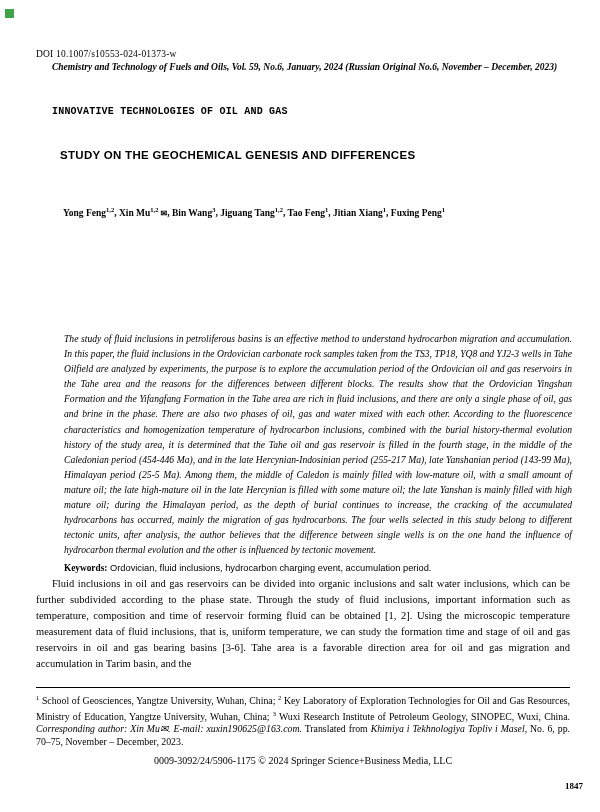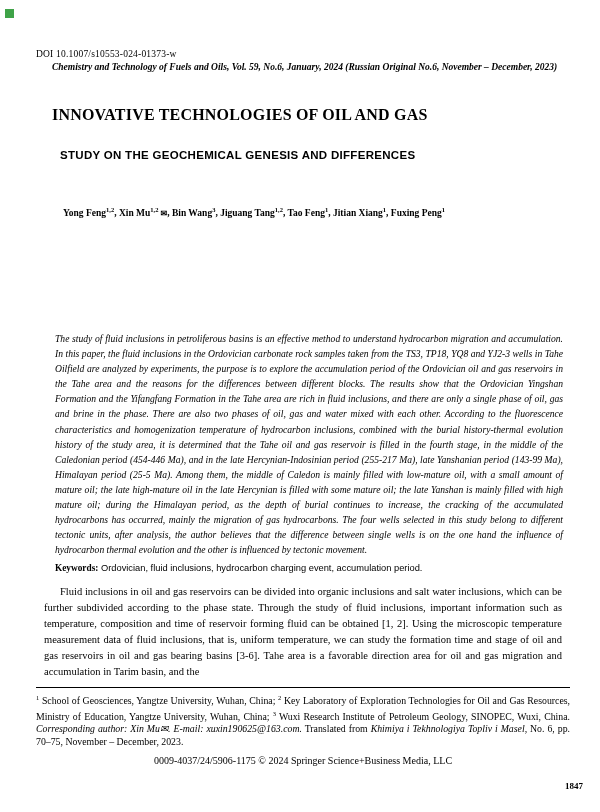--- a/index.html
+++ b/index.html
@@ -2,34 +2,34 @@
 <html><head>
 <meta charset="utf-8">
 <style>
   html,body{margin:0;padding:0;}
   body{width:600px;height:812px;background:#ffffff;position:relative;overflow:hidden;
        font-family:"Liberation Serif","DejaVu Serif",serif;color:#000;}
   .abs{position:absolute;}
   .marker{left:5px;top:9px;width:9px;height:9px;}
   .doi{left:36px;top:49px;font-size:9.5px;letter-spacing:0.2px;}
   .journal{left:36px;top:62px;font-size:9.5px;font-weight:bold;font-style:italic;width:540px;margin-left:16px;}
-  .section-label{left:36px;top:106px;font-family:Liberation Serif, serif;
-       font-weight:bold;font-size:16px;letter-spacing:0.2px;padding-left:16px;}
+  .section-label{left:36px;top:106px;font-family:Liberation Mono, monospace;
+       font-weight:bold;font-size:10px;letter-spacing:0.2px;padding-left:16px;}
   .title{left:36px;top:146px;font-family:"Liberation Sans","DejaVu Sans",sans-serif;
        font-weight:bold;font-size:11.5px;line-height:18px;letter-spacing:0.3px;margin-left:24px;}
   .authors{left:63px;top:206px;font-size:9.5px;font-weight:bold;}
   .authors sup{font-size:6.5px;}
   .env{font-size:8px;}
-  .mid{left:55px;top:331px;width:508px;}
+  .mid{left:64px;top:331px;width:508px;}
   .abstract{font-style:italic;font-size:9.6px;line-height:15.1px;text-align:justify;margin:0;}
   .keywords{margin:6px 0 0 0;font-family:"Liberation Sans","DejaVu Sans",sans-serif;font-size:9.3px;}
   .keywords .kw-label{font-weight:bold;font-family:Liberation Serif, serif;}
   .intro{left:36px;top:576px;width:534px;}
   .intro-heading{text-align:center;font-weight:bold;font-style:italic;font-size:11px;margin:0 0 7px 0;}
-  .intro-para{font-size:10.5px;line-height:16px;text-align:justify;text-indent:16px;margin:8px;}
+  .intro-para{font-size:10.5px;line-height:16px;text-align:justify;text-indent:16px;margin:0;}
   .rule{left:36px;top:687px;width:534px;border-top:1px solid #000;height:0;}
   .footnote{left:36px;top:692px;width:534px;font-size:9.8px;line-height:12.4px;text-align:justify;}
   .footnote sup{font-size:6.5px;}
   .copyright{left:36px;top:755px;width:534px;text-align:center;font-size:10px;}
   .pagenum{right:17px;top:781px;font-size:9px;font-weight:bold;}
 </style>
 </head>
 <body>
 
 <div class="abs marker" style="background: rgb(63, 163, 72);"></div>
@@ -50,14 +50,14 @@
   <p class="keywords"><span class="kw-label">Keywords:</span><span> Ordovician, fluid inclusions, hydrocarbon charging event, accumulation period.</span></p>
 </div>
 
 <div class="abs intro">
   <p class="intro-para">Fluid inclusions in oil and gas reservoirs can be divided into organic inclusions and salt water inclusions, which can be further subdivided according to the phase state. Through the study of fluid inclusions, important information such as temperature, composition and time of reservoir forming fluid can be obtained [1, 2]. Using the microscopic temperature measurement data of fluid inclusions, that is, uniform temperature, we can study the formation time and stage of oil and gas reservoirs in oil and gas bearing basins [3-6]. Tahe area is a favorable direction area for oil and gas migration and accumulation in Tarim basin, and the</p>
 </div>
 
 <div class="abs rule"></div>
 <div class="abs footnote"><sup>1</sup><span> School of Geosciences, Yangtze University, Wuhan, China; </span><sup>2</sup><span> Key Laboratory of Exploration Technologies for Oil and Gas Resources, Ministry of Education, Yangtze University, Wuhan, China; </span><sup>3</sup><span> Wuxi Research Institute of Petroleum Geology, SINOPEC, Wuxi, China. </span><i>Corresponding author: Xin Mu✉. E-mail: xuxin190625@163.com.</i><span> Translated from </span><i>Khimiya i Tekhnologiya Topliv i Masel</i><span>, No. 6, pp. 70–75, November – December, 2023.</span></div>
 
-<div class="abs copyright">0009-4037/24/5906-1175 © 2024 Springer Science+Business Media,  LLC</div>
+<div class="abs copyright">0009-3092/24/5906-1175 © 2024 Springer Science+Business Media,  LLC</div>
 <div class="abs pagenum">1847</div>
 
 </body></html>

